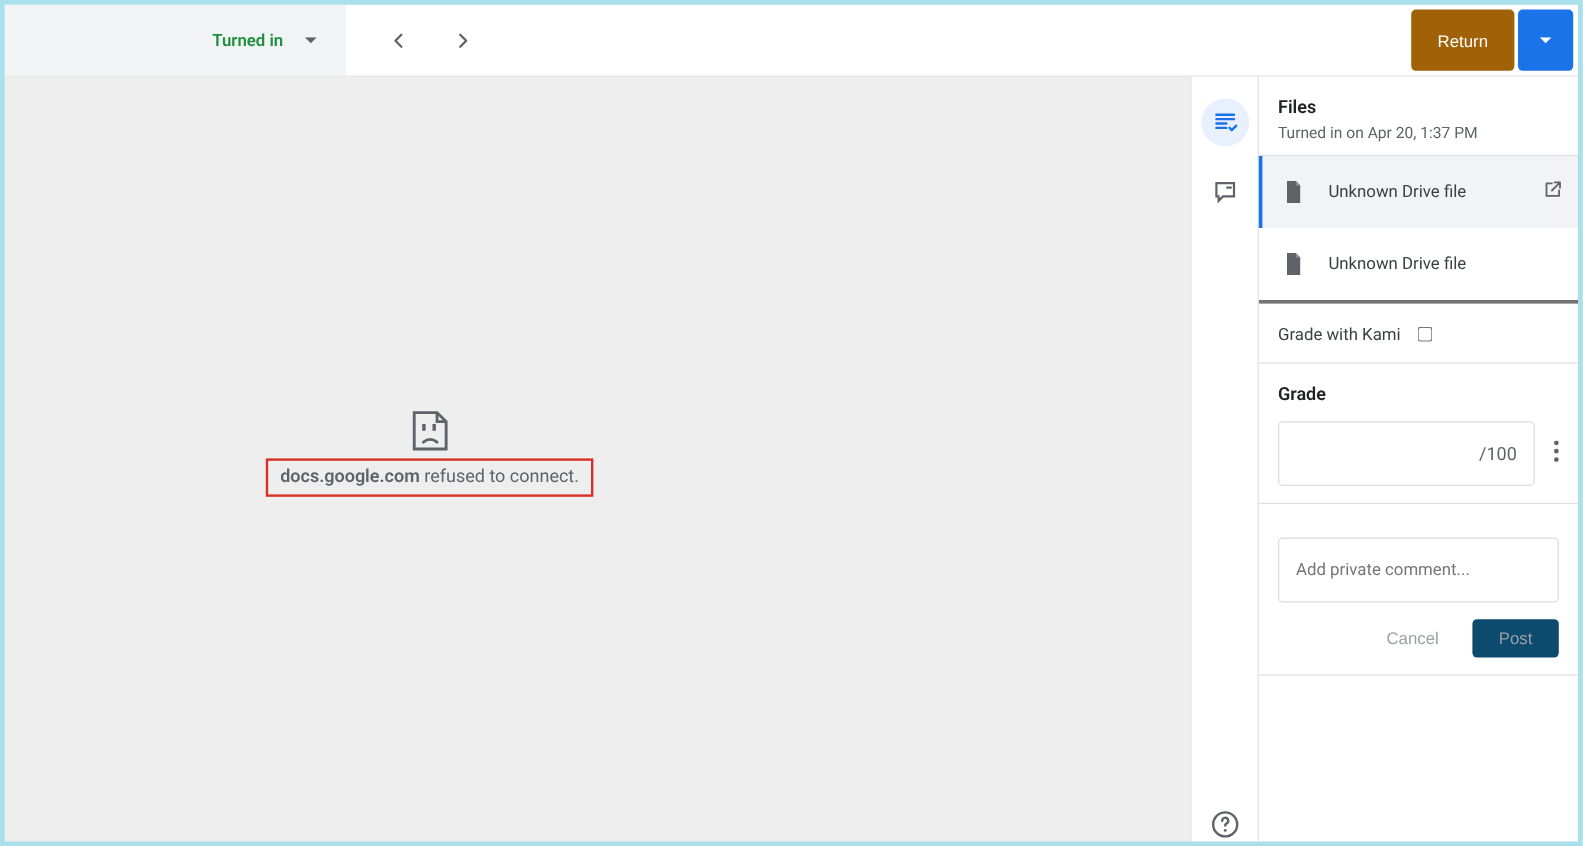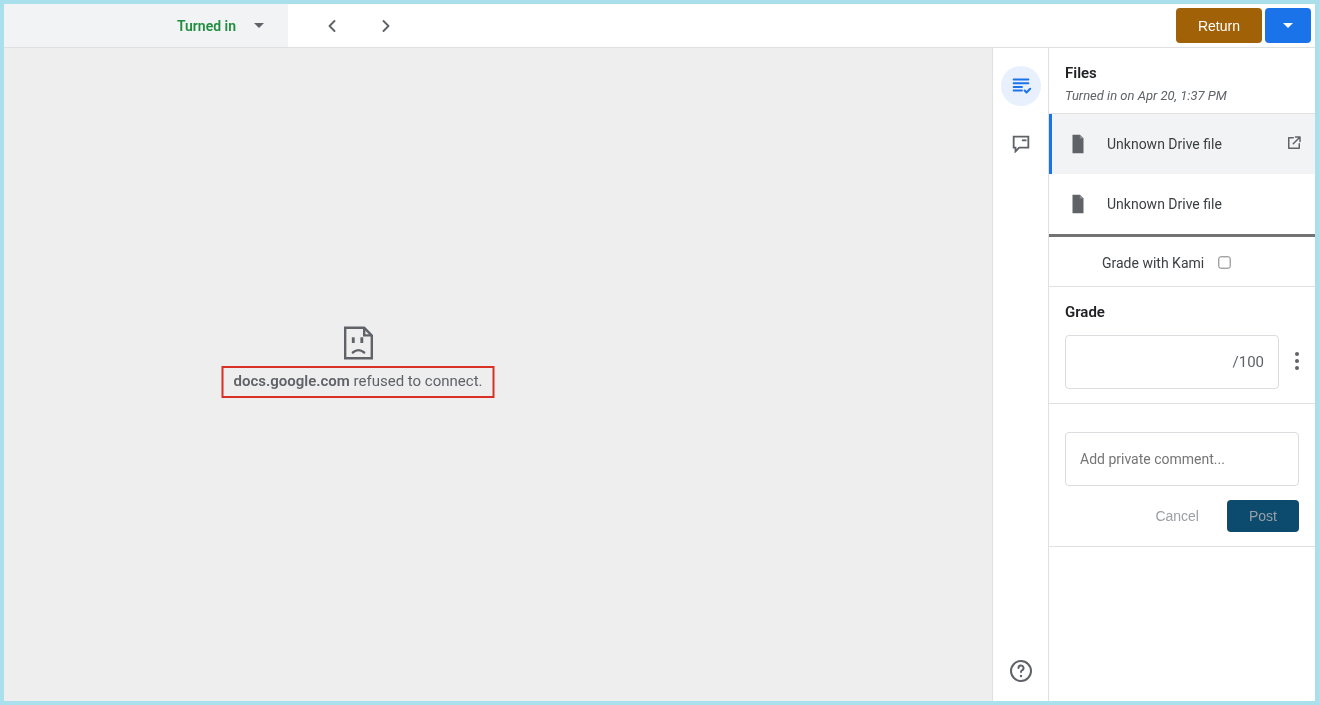--- a/index.html
+++ b/index.html
@@ -7,21 +7,21 @@
   body {
     width:1319px; height:705px;
     border:4px solid #a9e0eb;
     background:#fff;
     position:relative;
     overflow:hidden;
   }
 
   
   .topbar {
-    height:44px;
+    height:60px;
     display:flex;
     align-items:stretch;
     border-bottom:1px solid #e0e0e0;
     background:#fff;
   }
   .status-chip-wrap{
     width:284px;
     background:#f1f3f4;
     display:flex;
     align-items:center;
@@ -114,21 +114,20 @@
   }
   .side h3{
     margin:0 0 6px 0;
     font-size:15px;
     font-weight:600;
     color:#202124;
   }
   .side .sub{
     font-size:13px;
     color:#5f6368;
-    font-style:italic;
   }
   .file-list{ padding:0; border-bottom:3px solid #737373;}
   .file-row{
     display:flex;
     align-items:center;
     height:60px;
     padding:0 12px 0 18px;
     gap:18px;
     position:relative;
   }
@@ -139,21 +138,21 @@
   .file-row.selected::before{
     content:"";
     position:absolute; left:0; top:0; bottom:0;
     width:3px; background:#1a73e8;
   }
   .file-row .popout{ color:#5f6368; }
   .file-row svg.fileicon{ width:22px;height:22px; }
   .file-row svg.popicon{ width:18px;height:18px; }
 
   .kami-row{
-    display:flex; align-items:center; gap:10px;margin-left:37px;
+    display:flex; align-items:center; gap:10px;
   }
   .kami-row input{ transform:scale(0.95); }
 
   .grade-block .grade-input-row{
     display:flex; align-items:center; gap:16px; margin-top:14px;
   }
   .grade-box{
     flex:1;
     height:54px;
     border:1px solid #dadce0;

